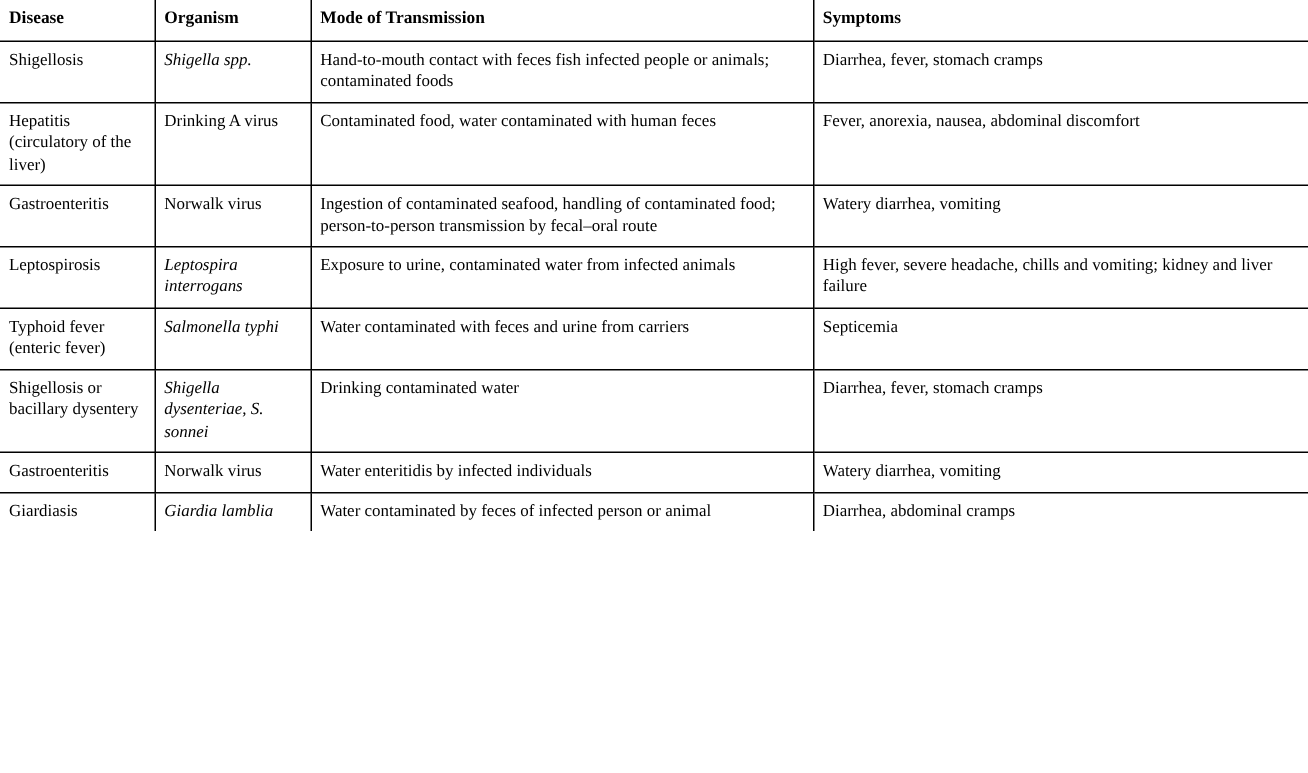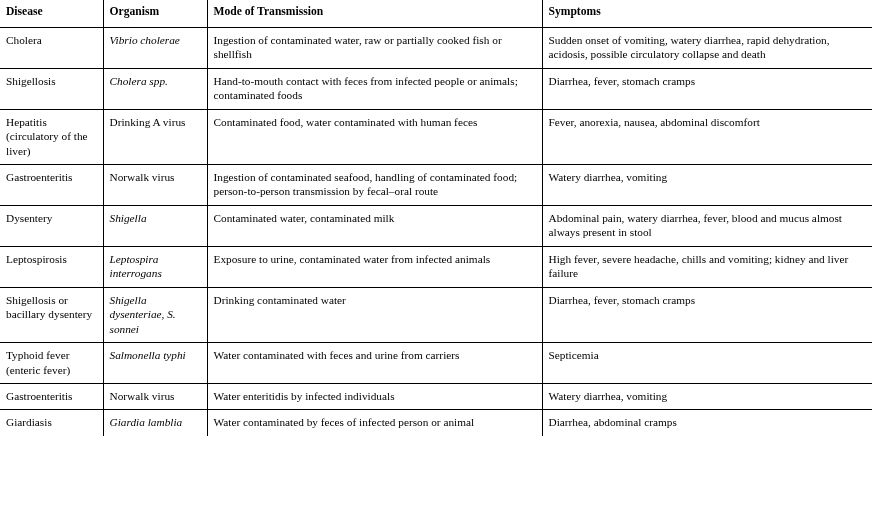--- a/index.html
+++ b/index.html
@@ -72,66 +72,54 @@
     <thead>
       <tr>
         <th class="first-col">Disease</th>
         <th>Organism</th>
         <th>Mode of Transmission</th>
         <th class="last-col">Symptoms</th>
       </tr>
     </thead>
     <tbody>
       <tr>
-        <td class="first-col">Cholera</td>
-        <td class="ital">Vibrio cholerae</td>
-        <td>Ingestion of contaminated water, raw or partially cooked fish or shellfish</td>
-        <td class="last-col">Sudden onset of vomiting, watery diarrhea, rapid dehydration, acidosis, possible circulatory collapse and death</td>
-      </tr>
-      <tr>
         <td class="first-col">Shigellosis</td>
-        <td class="ital">Cholera spp.</td>
-        <td>Hand-to-mouth contact with feces from infected people or animals; contaminated foods</td>
+        <td class="ital">Shigella spp.</td>
+        <td>Hand-to-mouth contact with feces fish infected people or animals; contaminated foods</td>
         <td class="last-col">Diarrhea, fever, stomach cramps</td>
       </tr>
       <tr>
         <td class="first-col">Hepatitis (circulatory of the liver)</td>
         <td>Drinking A virus</td>
         <td>Contaminated food, water contaminated with human feces</td>
         <td class="last-col">Fever, anorexia, nausea, abdominal discomfort</td>
       </tr>
       <tr>
         <td class="first-col">Gastroenteritis</td>
         <td>Norwalk virus</td>
         <td>Ingestion of contaminated seafood, handling of contaminated food; person-to-person transmission by fecal–oral route</td>
         <td class="last-col">Watery diarrhea, vomiting</td>
       </tr>
       <tr>
-        <td class="first-col">Dysentery</td>
-        <td class="ital">Shigella</td>
-        <td>Contaminated water, contaminated milk</td>
-        <td class="last-col">Abdominal pain, watery diarrhea, fever, blood and mucus almost always present in stool</td>
-      </tr>
-      <tr>
         <td class="first-col">Leptospirosis</td>
         <td class="ital">Leptospira interrogans</td>
         <td>Exposure to urine, contaminated water from infected animals</td>
         <td class="last-col">High fever, severe headache, chills and vomiting; kidney and liver failure</td>
       </tr>
       <tr>
+        <td class="first-col">Typhoid fever (enteric fever)</td>
+        <td class="ital">Salmonella typhi</td>
+        <td>Water contaminated with feces and urine from carriers</td>
+        <td class="last-col">Septicemia</td>
+      </tr>
+      <tr>
         <td class="first-col">Shigellosis or bacillary dysentery</td>
         <td class="ital">Shigella dysenteriae, S. sonnei</td>
         <td>Drinking contaminated water</td>
         <td class="last-col">Diarrhea, fever, stomach cramps</td>
-      </tr>
-      <tr>
-        <td class="first-col">Typhoid fever (enteric fever)</td>
-        <td class="ital">Salmonella typhi</td>
-        <td>Water contaminated with feces and urine from carriers</td>
-        <td class="last-col">Septicemia</td>
       </tr>
       <tr>
         <td class="first-col">Gastroenteritis</td>
         <td>Norwalk virus</td>
         <td>Water enteritidis by infected individuals</td>
         <td class="last-col">Watery diarrhea, vomiting</td>
       </tr>
       <tr>
         <td class="first-col">Giardiasis</td>
         <td class="ital">Giardia lamblia</td>

